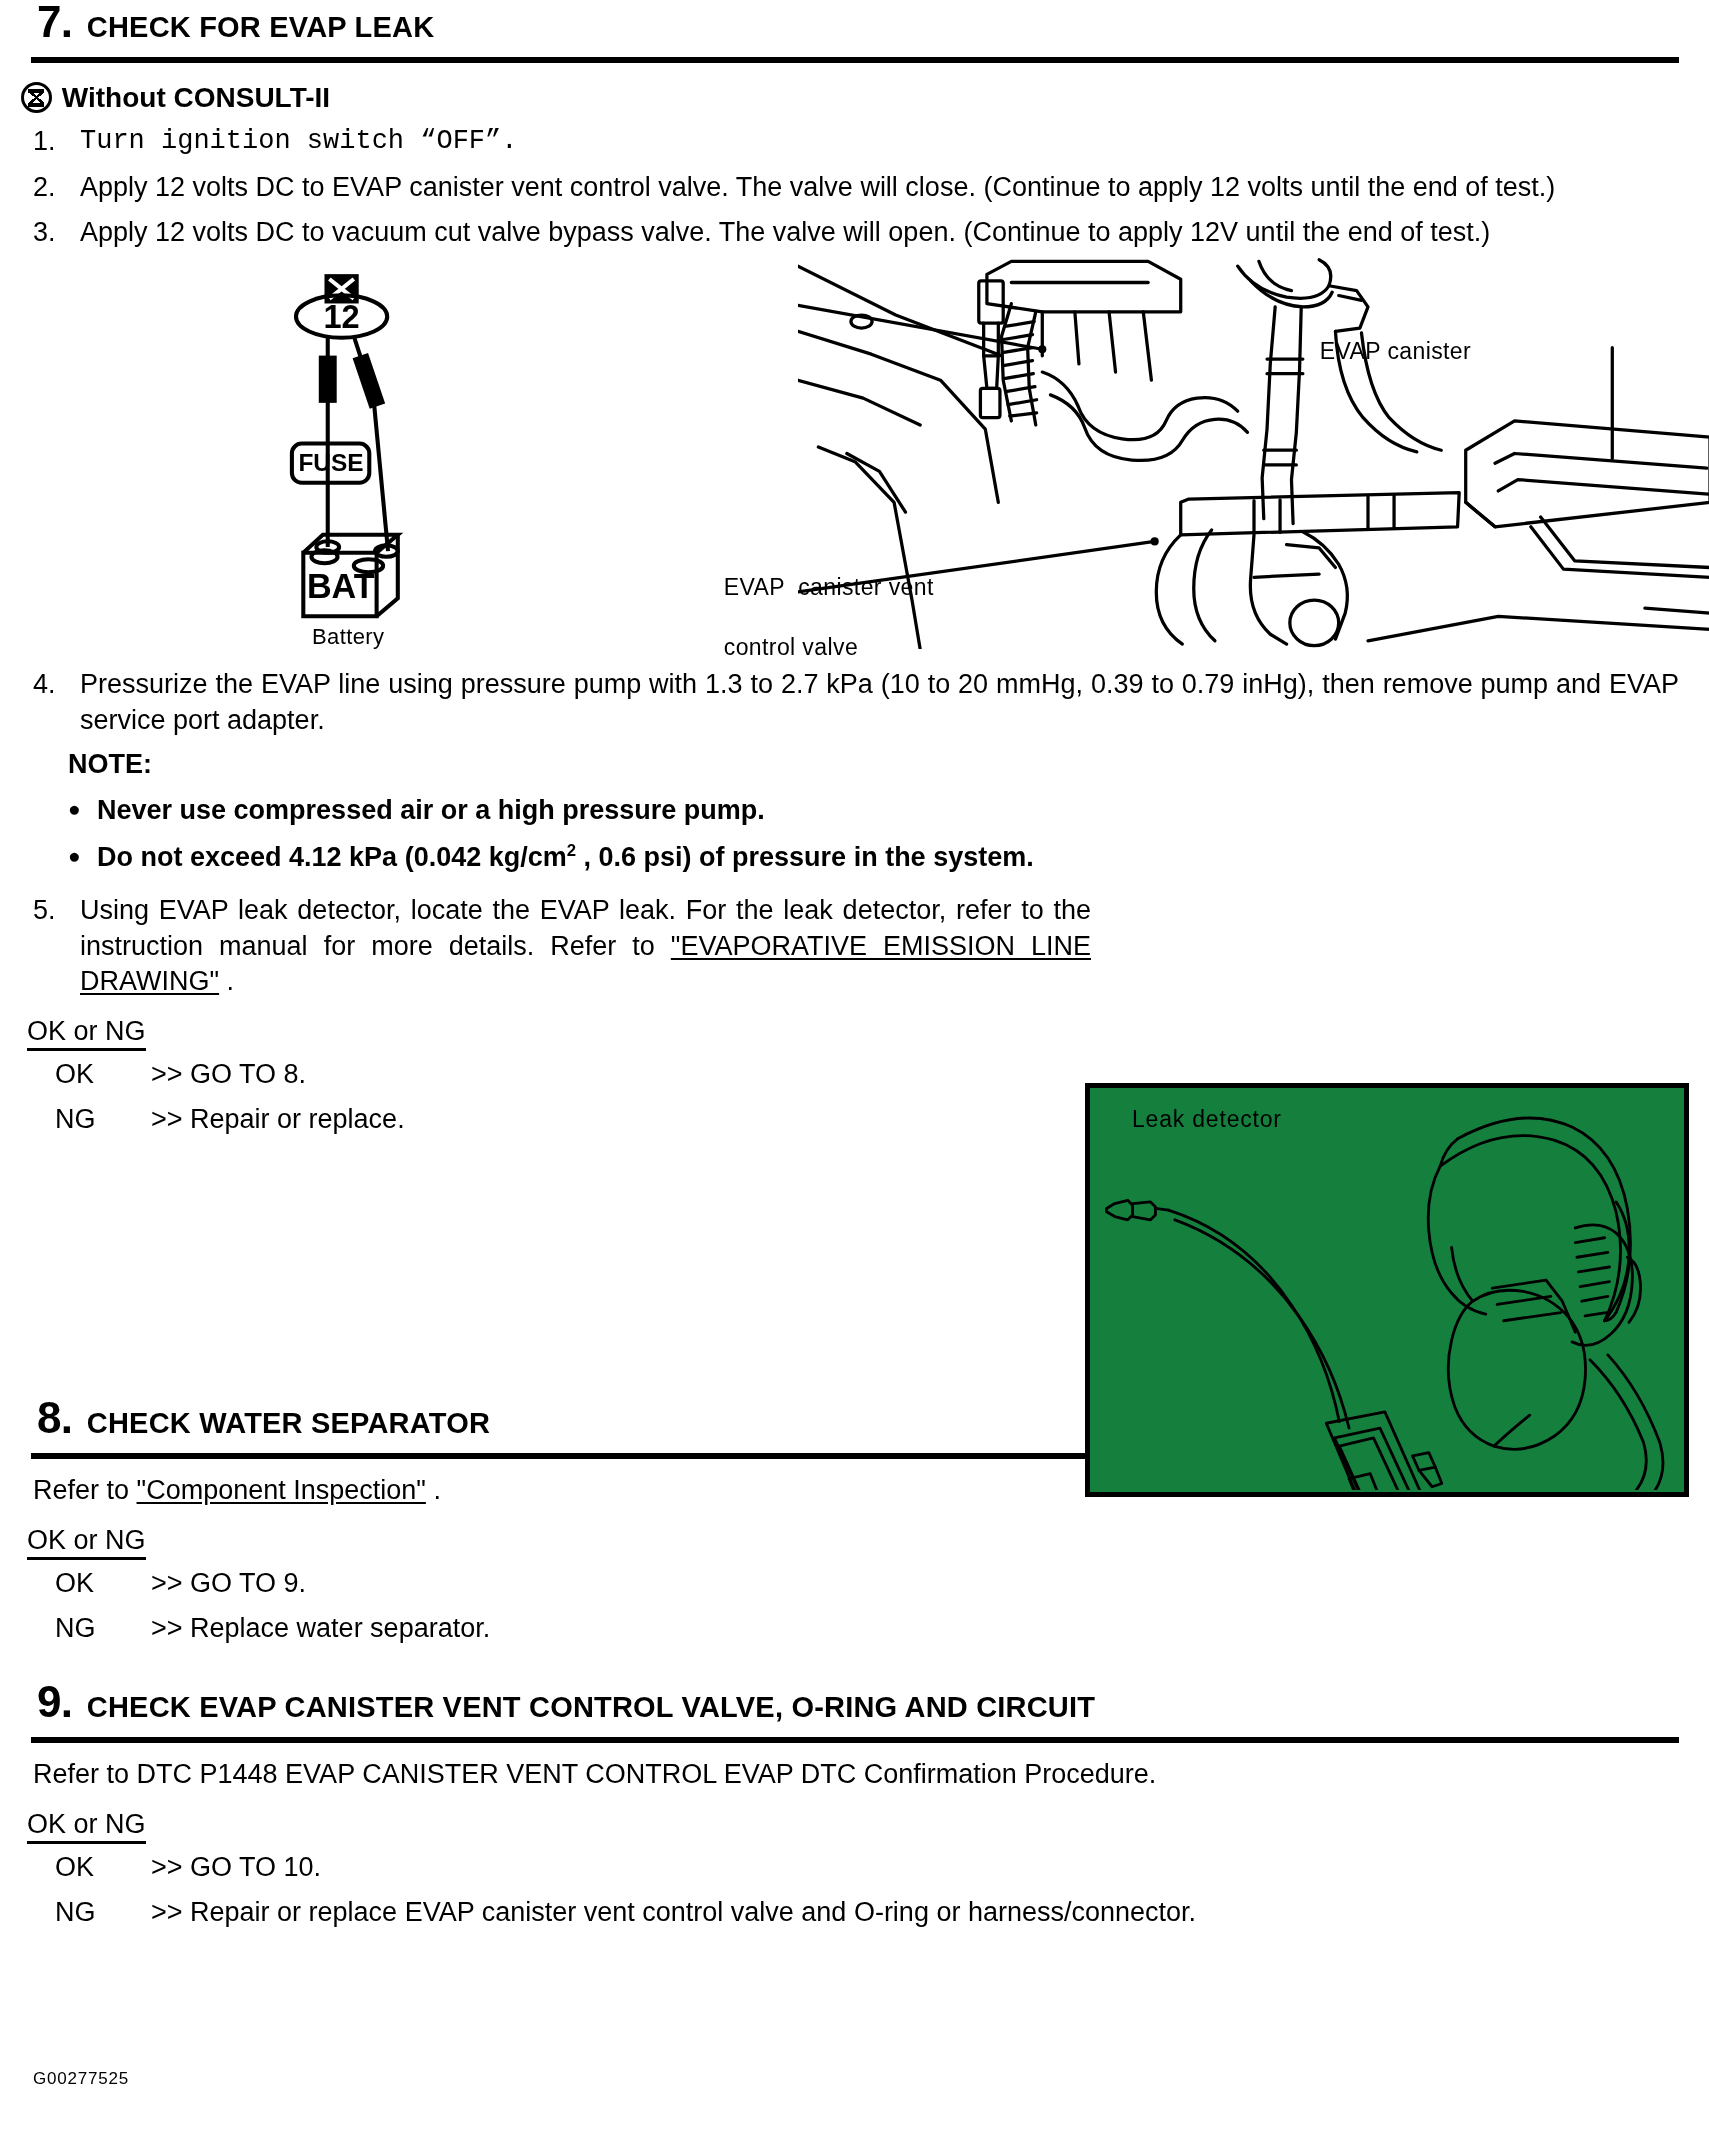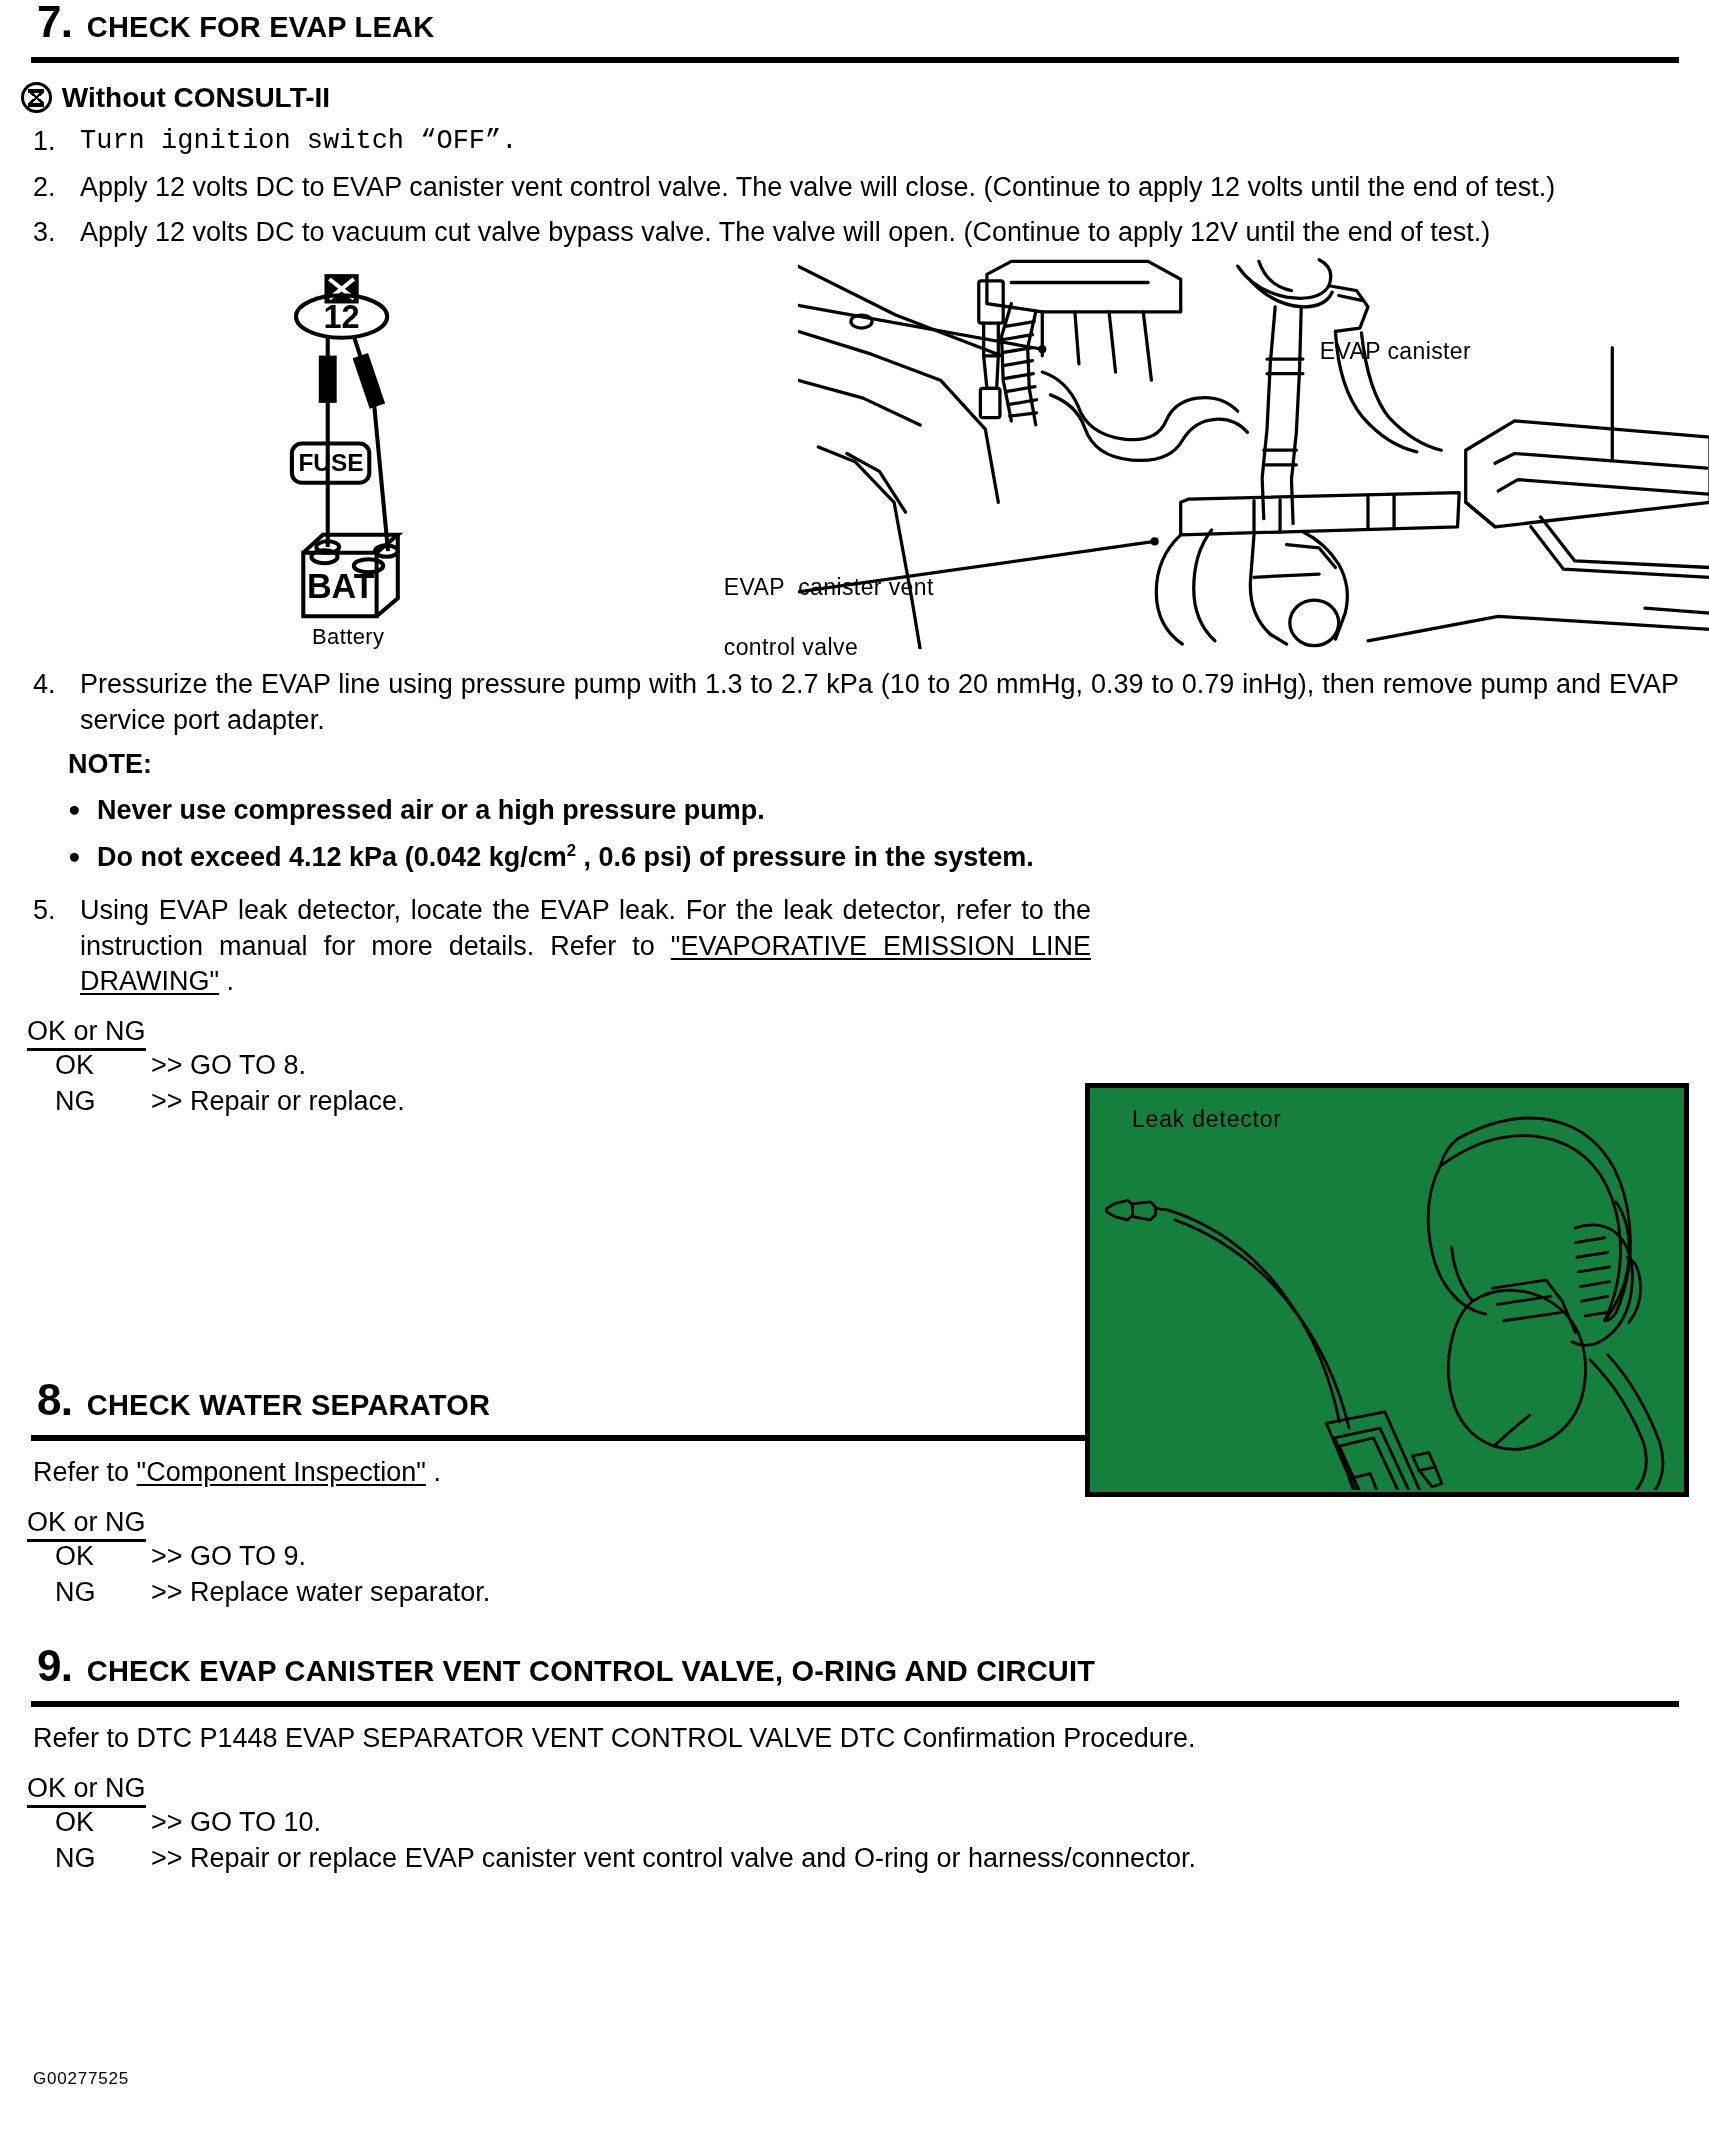--- a/index.html
+++ b/index.html
@@ -163,21 +163,21 @@
     line-height: 1.2;
   }
   .okng-head span {
     border-bottom: 3.3px solid #000;
     padding-bottom: 2.4px;
   }
   .okng-row {
     display: flex;
     font-size: 27px;
     padding-left: 55px;
-    margin-top: 2px;
+    margin-top: 11px;
     line-height: 1.25;
   }
   .okng-key { width: 96px; flex: none; }
   .okng-val { flex: 1; }
 
   
   .fig-main {
     position: relative;
     width: 1710px;
     height: 399px;
@@ -471,21 +471,21 @@
     <span class="okng-key">NG</span>
     <span class="okng-val">&gt;&gt; Replace water separator.</span>
   </div>
 
   <div class="section-head" style="margin-top:34px;">
     <span class="section-num">9.</span>
     <span class="section-title">CHECK EVAP CANISTER VENT CONTROL VALVE, O-RING AND CIRCUIT</span>
   </div>
   <div class="rule"></div>
 
-  <div class="plain-line">Refer to DTC P1448 EVAP SEPARATOR VENT CONTROL VALVE DTC Confirmation Procedure.</div>
+  <div class="plain-line">Refer to DTC P1448 EVAP CANISTER VENT CONTROL EVAP DTC Confirmation Procedure.</div>
 
   <div class="okng-head">
     <span>OK or NG</span>
   </div>
   <div class="okng-row">
     <span class="okng-key">OK</span>
     <span class="okng-val">&gt;&gt; GO TO 10.</span>
   </div>
   <div class="okng-row">
     <span class="okng-key">NG</span>

